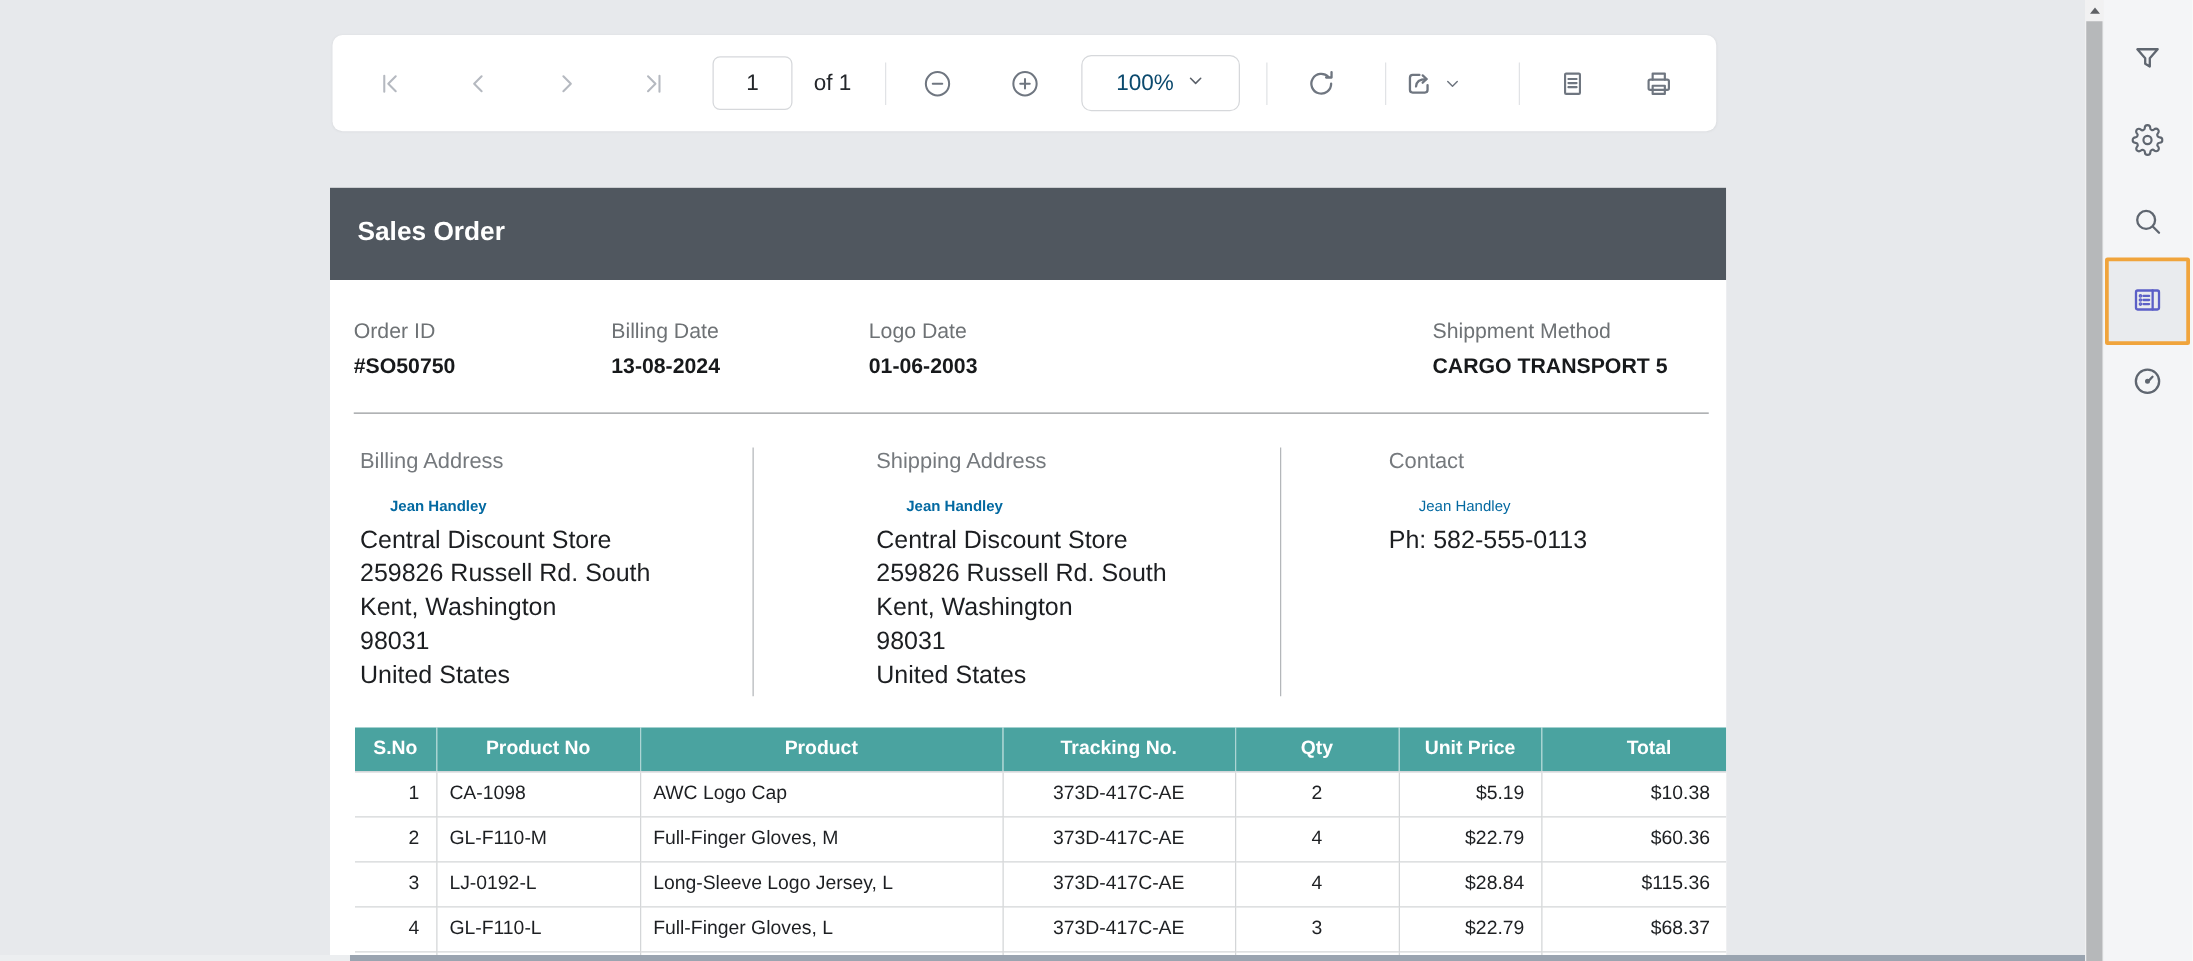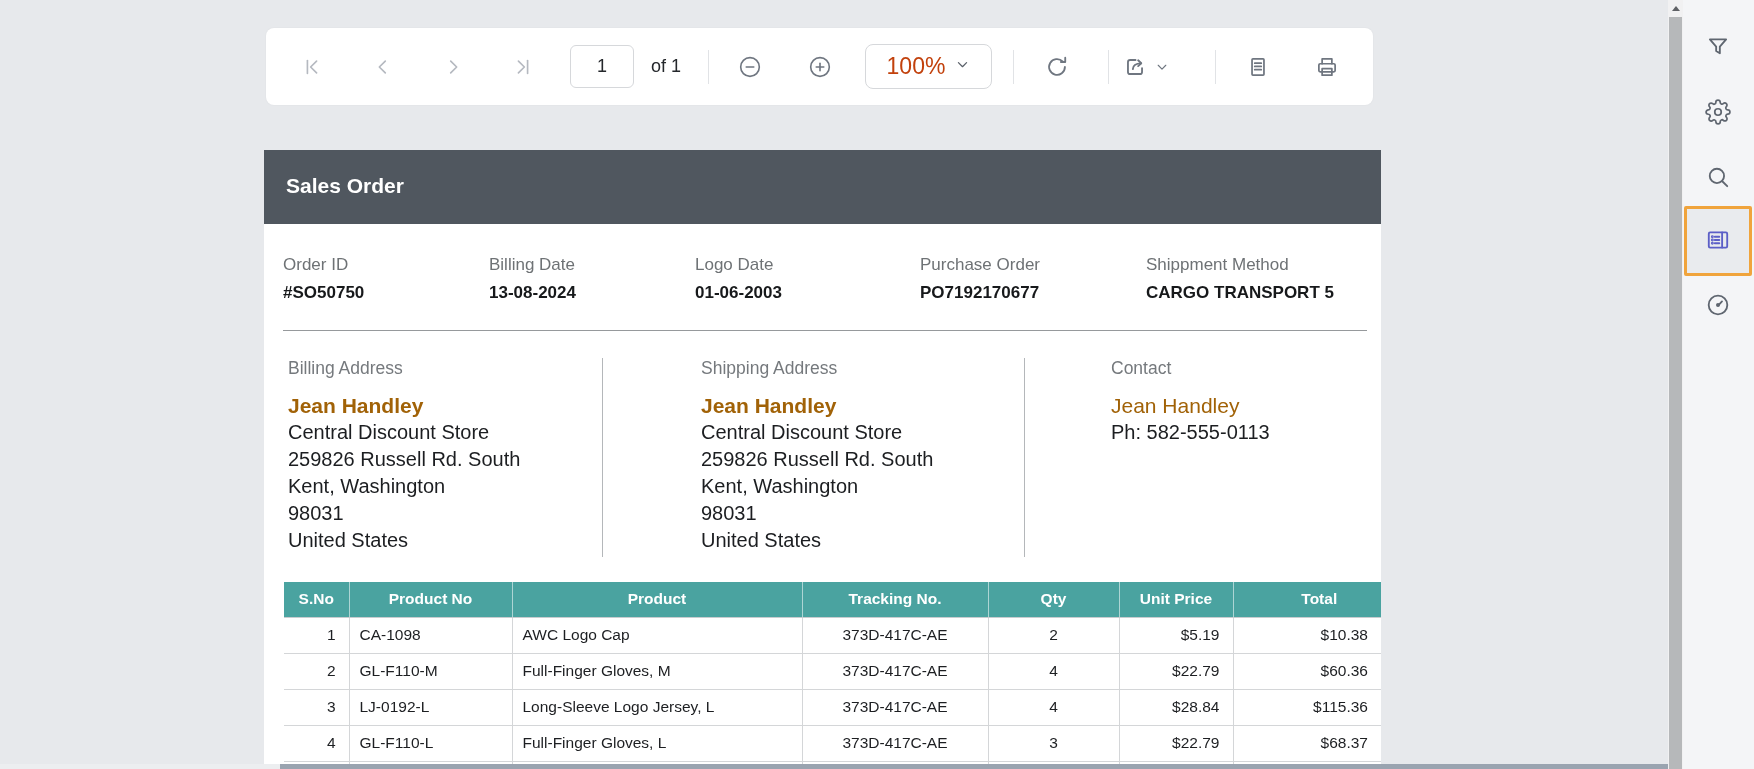--- a/index.html
+++ b/index.html
@@ -16,37 +16,37 @@
   .nav-disabled { color:#b5b9c0; }
   .ticon { color:#6f7680; }
   .tsep { position:absolute; top:22px; width:1px; height:34px; background:#e1e3e6; }
   .page-input { position:absolute; left:304px; top:17px; width:64px; height:43px;
                 border:1px solid #d6d8db; border-radius:6px; text-align:center;
                 font-size:18px; color:#24272b; font-family:"Liberation Sans",sans-serif; background:#fff; }
   .of-label { position:absolute; left:385px; top:28px; font-size:18px; color:#24272b; }
   .zoom-select { position:absolute; left:599px; top:16px; width:127px; height:45px;
                  border:1px solid #d6d8db; border-radius:8px; background:#fff;
                  display:flex; align-items:center; justify-content:center; gap:10px; cursor:pointer; }
-  .zoom-select .zval { font-size:23px; color:#c2410c; }
+  .zoom-select .zval { font-size:18px; color:#0c4a6e; }
   .zoom-select svg { color:#5a6069; }
 
   
   .page { position:absolute; left:264px; top:150px; width:1117px; height:614px;
           background:#ffffff; overflow:hidden; }
   .band { position:absolute; left:0; top:0; width:100%; height:74px; background:#50575f; }
   .band-title { position:absolute; left:22px; top:24px; color:#ffffff; font-size:21px; font-weight:bold; }
 
   .field { position:absolute; top:104px; }
   .field .flabel { font-size:17px; color:#6e7275; line-height:22px; }
   .field .fvalue { font-size:17px; color:#17191b; font-weight:bold; line-height:22px; margin-top:6px; }
   .info-hr { position:absolute; left:19px; top:180px; width:1084px; height:1px; background:#96999c; }
 
   .addr { position:absolute; top:208px; }
   .addr .alabel { font-size:17.5px; color:#75797d; margin-bottom:13px; }
-  .addr .aname  { font-size:21px; color:#a16207; font-weight:bold; line-height:27px; }
+  .addr .aname  { font-size:12px; color:#0369a1; font-weight:bold; line-height:27px;margin-left:24px; }
   .addr .aname.regular { font-weight:normal; }
   .addr .aline  { font-size:20px; color:#1c1e21; line-height:27px; }
   .vdiv { position:absolute; top:208px; width:1px; height:199px; background:#b4b7ba; }
 
   
   table.order { position:absolute; left:20px; top:432px; width:1097px;
                 border-collapse:collapse; table-layout:fixed; }
   table.order th { background:#4aa3a0; color:#ffffff; font-size:15.5px; font-weight:bold;
                    height:35px; text-align:center; border-right:1px solid rgba(255,255,255,.55);
                    border-bottom:1px solid #c9cccf; }
@@ -207,24 +207,20 @@
       <div class="fvalue">#SO50750</div>
     </div>
     <div class="field" style="left:225px">
       <div class="flabel">Billing Date</div>
       <div class="fvalue">13-08-2024</div>
     </div>
     <div class="field" style="left:431px">
       <div class="flabel">Logo Date</div>
       <div class="fvalue">01-06-2003</div>
     </div>
-    <div class="field" style="left:656px">
-      <div class="flabel">Purchase Order</div>
-      <div class="fvalue">PO7192170677</div>
-    </div>
     <div class="field" style="left:882px">
       <div class="flabel">Shippment Method</div>
       <div class="fvalue">CARGO TRANSPORT 5</div>
     </div>
 
     <div class="info-hr"></div>
 
     <div class="addr" style="left:24px">
       <div class="alabel">Billing Address</div>
       <div class="aname">Jean Handley</div>

